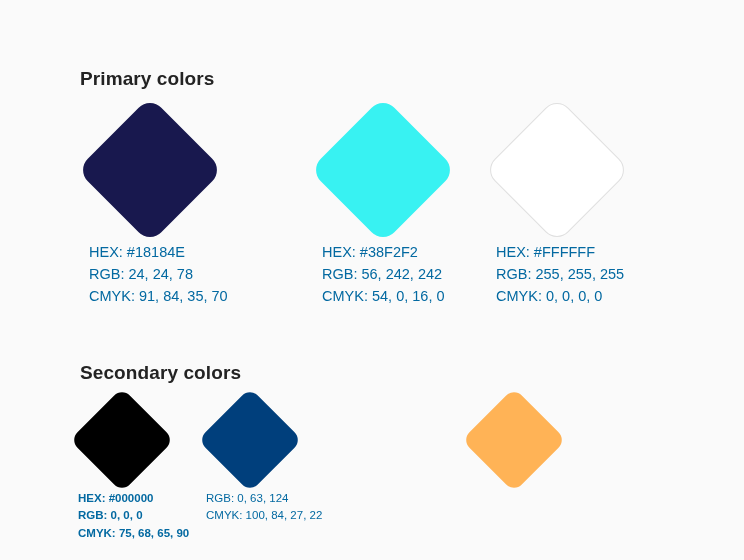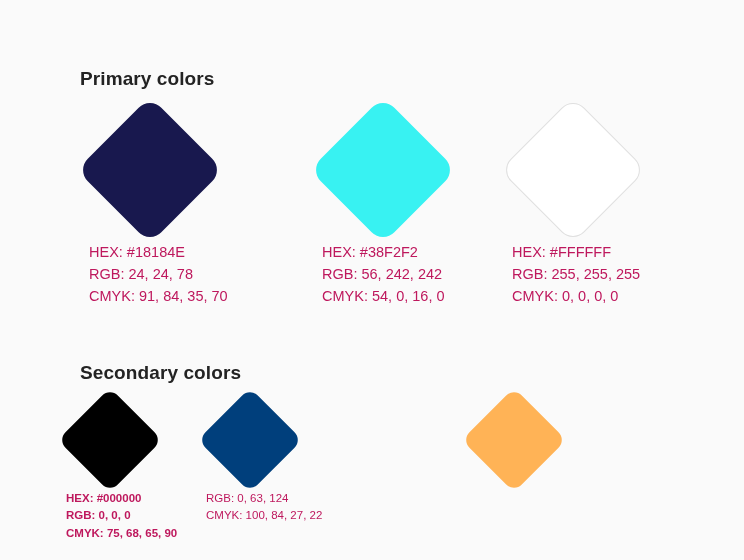--- a/index.html
+++ b/index.html
@@ -77,41 +77,41 @@
 
   .diamond.has-border {
     border: 1px solid #DFDFDF;
   }
 
   
   .info {
     position: absolute;
     line-height: 1.52;
     white-space: nowrap;
-    color: #be185d;
+    color: #0369a1;
   }
   .primary-group .info {
     font-size: 14.5px;
     top: 136px;
     left: 4px;
   }
   .secondary-group .info {
     font-size: 11.5px;
     top: 96px;
     left: 2px;
   }
   .info-line { display: block; }
 
   
   #swatch-primary-0 { left: 85px;  top: 105px; }
   #swatch-primary-1 { left: 290px; top: 105px; margin-left: 28px; }
-  #swatch-primary-2 { left: 492px; top: 105px; margin-left: 16px; }
+  #swatch-primary-2 { left: 492px; top: 105px; }
 
   
-  #swatch-secondary-0 { left: 64px;  top: 394px; font-weight: bold; }
+  #swatch-secondary-0 { left: 76px;  top: 394px; font-weight: bold; }
   #swatch-secondary-1 { left: 204px; top: 394px; }
   #swatch-secondary-2 { left: 336px; top: 394px; }
   #swatch-secondary-3 { left: 468px; top: 394px; }
 </style>
 </head>
 <body style="background: rgb(250, 250, 250);">
 
 <div class="page">
 
   <div class="section-title" id="primary-title">Primary colors</div>

